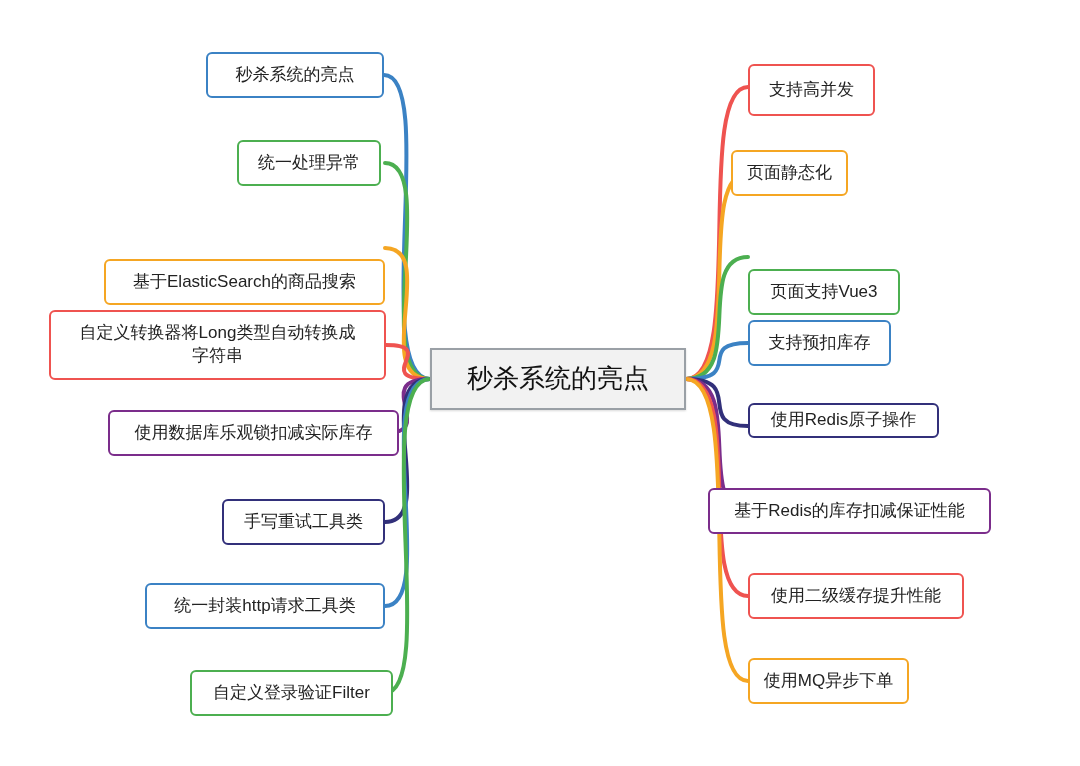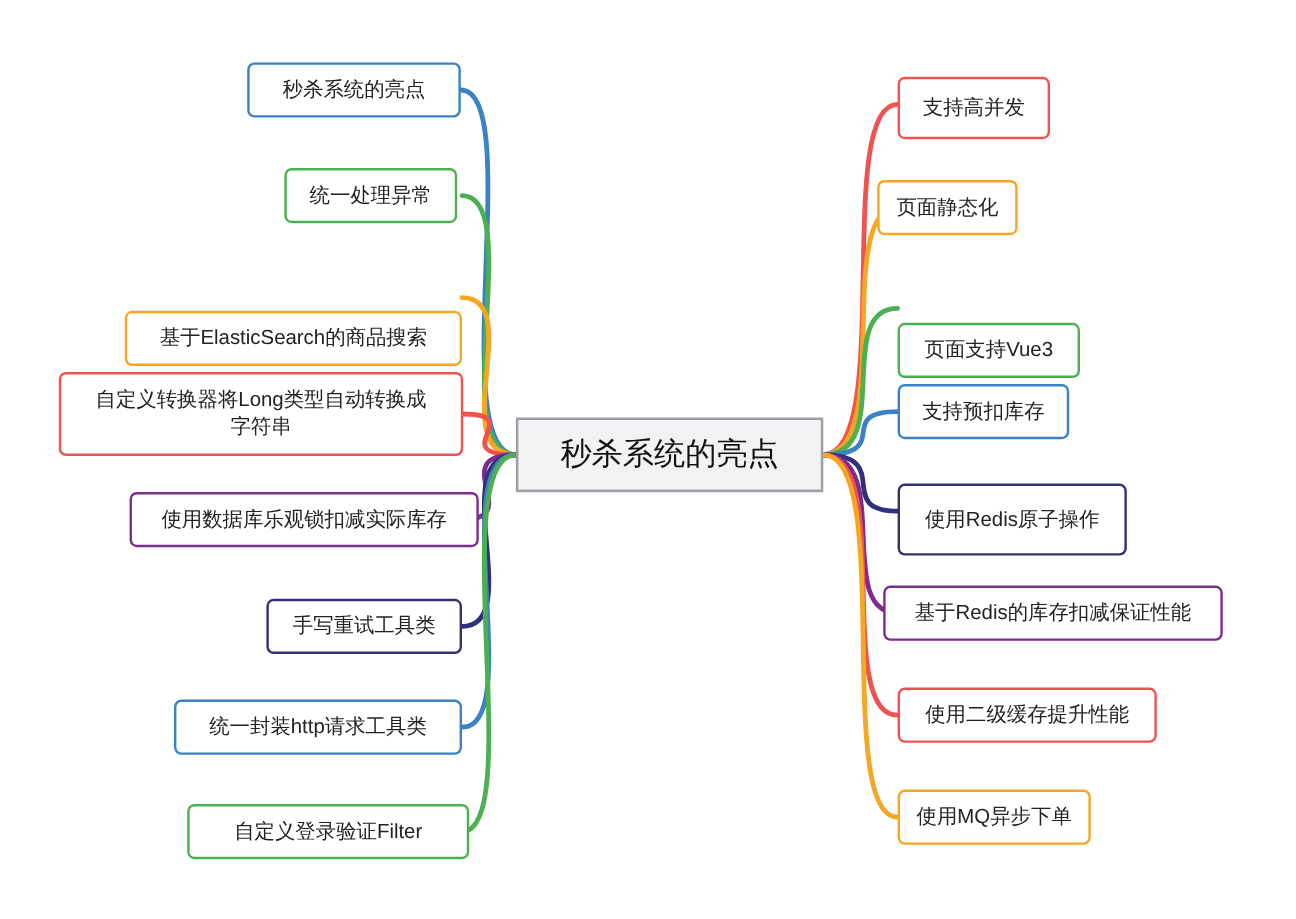--- a/index.html
+++ b/index.html
@@ -76,23 +76,23 @@
   <div id="nodes">
       <div class="node root" style="left: 430px; top: 348px; width: 256px; height: 62px; border-color: rgb(154, 160, 166);">秒杀系统的亮点</div>
       <div class="node" style="left: 206px; top: 52px; width: 178px; height: 46px; border-color: rgb(59, 130, 196);">秒杀系统的亮点</div>
       <div class="node" style="left: 237px; top: 140px; width: 144px; height: 46px; border-color: rgb(76, 175, 80);">统一处理异常</div>
       <div class="node" style="left: 104px; top: 225px; width: 281px; height: 46px; border-color: rgb(245, 166, 35); margin-top: 34px;">基于ElasticSearch的商品搜索</div>
       <div class="node" style="left: 49px; top: 310px; width: 337px; height: 70px; border-color: rgb(239, 83, 80);">自定义转换器将Long类型自动转换成
 字符串</div>
       <div class="node" style="left: 108px; top: 410px; width: 291px; height: 46px; border-color: rgb(123, 45, 139);">使用数据库乐观锁扣减实际库存</div>
       <div class="node" style="left: 222px; top: 499px; width: 163px; height: 46px; border-color: rgb(50, 48, 122);">手写重试工具类</div>
       <div class="node" style="left: 145px; top: 583px; width: 240px; height: 46px; border-color: rgb(59, 130, 196);">统一封装http请求工具类</div>
-      <div class="node" style="left: 156px; top: 670px; width: 235px; height: 46px; border-color: rgb(76, 175, 80);">自定义登录验证Filter</div>
+      <div class="node" style="left: 190px; top: 670px; width: 203px; height: 46px; border-color: rgb(76, 175, 80);">自定义登录验证Filter</div>
       <div class="node" style="left: 748px; top: 64px; width: 127px; height: 52px; border-color: rgb(239, 83, 80);">支持高并发</div>
       <div class="node" style="left: 715px; top: 150px; width: 117px; height: 46px; border-color: rgb(245, 166, 35); margin-left: 16px;">页面静态化</div>
       <div class="node" style="left: 748px; top: 234px; width: 152px; height: 46px; border-color: rgb(76, 175, 80); margin-top: 35px;">页面支持Vue3</div>
       <div class="node" style="left: 748px; top: 320px; width: 143px; height: 46px; border-color: rgb(59, 130, 196);">支持预扣库存</div>
-      <div class="node" style="left: 748px; top: 403px; width: 191px; height: 60px; border-color: rgb(50, 48, 122);">使用Redis原子操作</div>
-      <div class="node" style="left: 736px; top: 488px; width: 283px; height: 46px; border-color: rgb(123, 45, 139);">基于Redis的库存扣减保证性能</div>
+      <div class="node" style="left: 748px; top: 403px; width: 191px; height: 35px; border-color: rgb(50, 48, 122);">使用Redis原子操作</div>
+      <div class="node" style="left: 708px; top: 488px; width: 283px; height: 46px; border-color: rgb(123, 45, 139);">基于Redis的库存扣减保证性能</div>
       <div class="node" style="left: 748px; top: 573px; width: 216px; height: 46px; border-color: rgb(239, 83, 80);">使用二级缓存提升性能</div>
       <div class="node" style="left: 748px; top: 658px; width: 161px; height: 46px; border-color: rgb(245, 166, 35);">使用MQ异步下单</div>
     </div>
 </div>
 
 </body></html>

